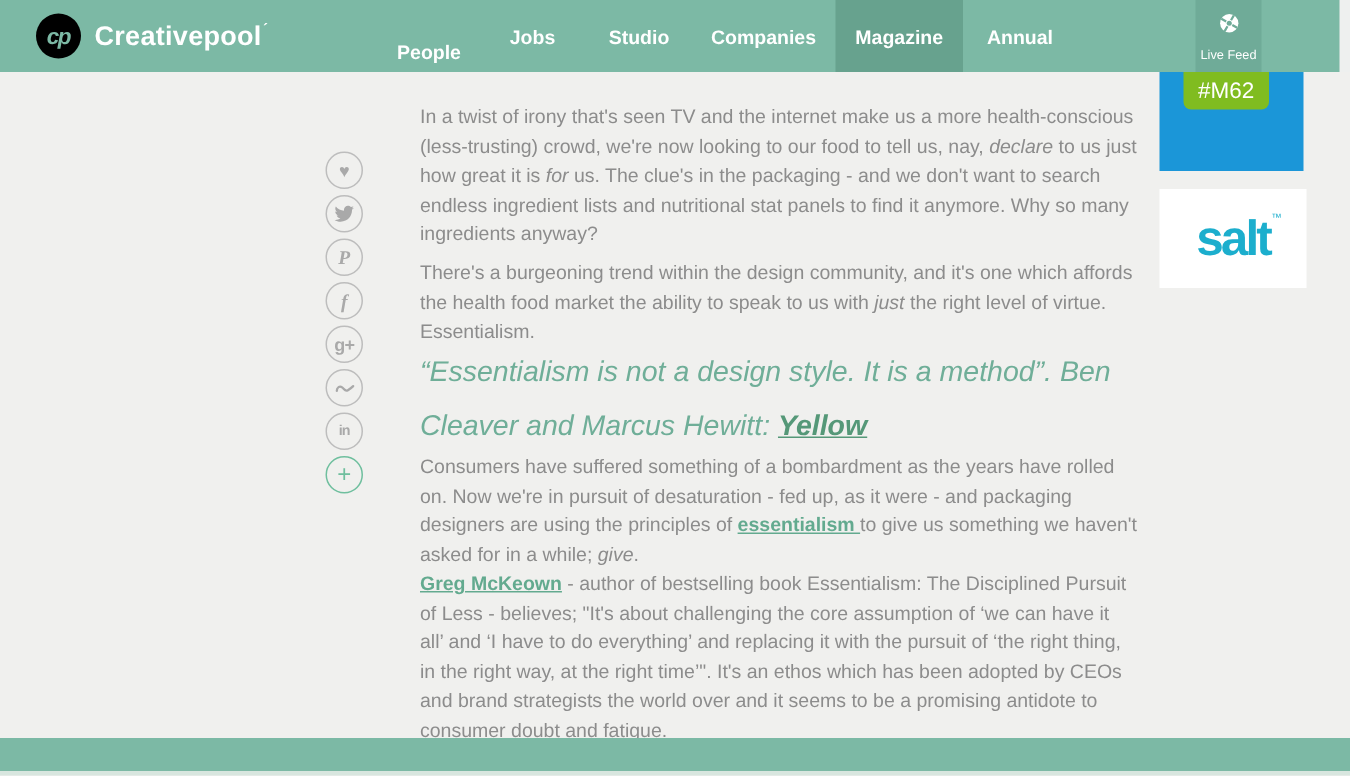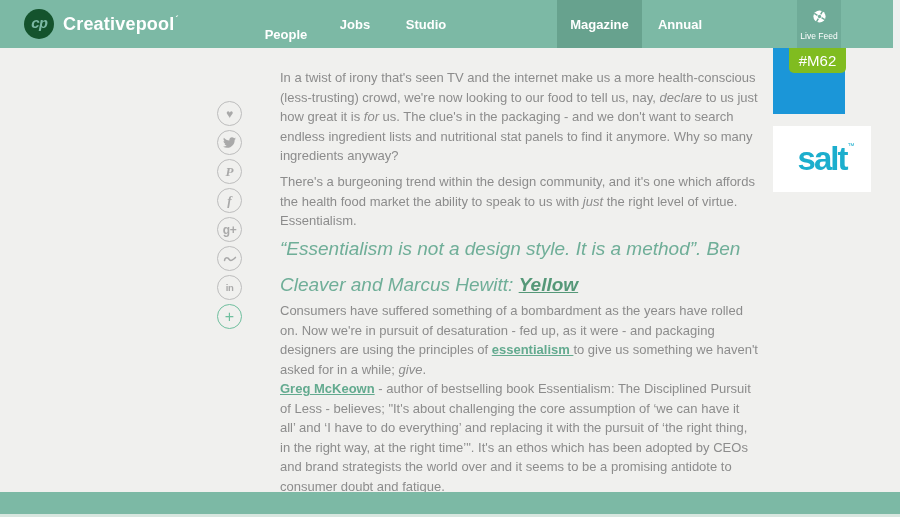--- a/index.html
+++ b/index.html
@@ -11,25 +11,24 @@
     overflow:hidden;
   }
 
   
   .header {
     position:absolute; left:0; top:0; width:900px; height:48px;
     background:#7cb9a5;
   }
   .logo-group { position:absolute; left:24px; top:9px; height:30px; display:flex; align-items:center; cursor:pointer; }
   .logo-circle {
-    width:30px; height:30px; border-radius:50%; background:#14532d;
+    width:30px; height:30px; border-radius:50%; background:#000000;
     display:flex; align-items:center; justify-content:center;
     font-weight:bold; font-style:italic; font-size:15px; color:#7cb9a5;
     letter-spacing:-1px;
-    font-family:Liberation Mono, monospace;
   }
   .brand-text { color:#ffffff; font-size:18px; font-weight:bold; margin-left:9px; letter-spacing:0.2px; }
   .brand-mark { color:#ffffff; font-size:9px; vertical-align:top; margin-left:1px; }
 
   .nav-item {
     position:absolute; top:0; height:48px; display:flex; align-items:center; justify-content:center;
     color:#ffffff; font-size:13px; font-weight:bold; cursor:pointer;
   }
   .nav-people    { left:255px; width:62px;margin-top:10px; }
   .nav-jobs      { left:330px; width:50px; }
@@ -74,21 +73,21 @@
   .para em { font-style:italic; }
   .inline-link { color:#63aa8f; font-weight:bold; text-decoration:underline; cursor:pointer; }
   .pull-quote {
     position:absolute; left:280px; top:231px; width:478px;
     color:#6fae98; font-size:19px; font-style:italic; line-height:36px;
   }
   .quote-link { color:#559878; font-weight:bold; text-decoration:underline; cursor:pointer; }
 
   
   .ad-box {
-    position:absolute; left:773px; top:48px; width:72px; height:66px;
+    position:absolute; left:773px; top:48px; width:96px; height:66px;
     background:#1b96d8; cursor:pointer;
   }
   .ad-tag {
     position:absolute; left:16px; top:0; width:57px; height:25px;
     background:#80bc20; border-radius:0 0 5px 5px;
     display:flex; align-items:center; justify-content:center;
     color:#ffffff; font-size:15px;
   }
   .sponsor-box {
     position:absolute; left:773px; top:126px; width:98px; height:66px;
@@ -110,20 +109,21 @@
 
 <div class="header">
   <div class="logo-group">
     <div class="logo-circle">cp</div>
     <div class="brand-text"><span>Creativepool</span><span class="brand-mark">´</span></div>
   </div>
 
   <div class="nav-item nav-people">People</div>
   <div class="nav-item nav-jobs">Jobs</div>
   <div class="nav-item nav-studio">Studio</div>
+  <div class="nav-item nav-companies">Companies</div>
   <div class="nav-item nav-magazine">Magazine</div>
   <div class="nav-item nav-annual">Annual</div>
 
   <div class="corner-tab live-feed">
     <span>
       <svg width="15" height="15" viewBox="0 0 16 16">
         <circle cx="8" cy="8" r="6.5" fill="#ffffff"></circle>
         <g stroke="#6fab98" stroke-width="1.6" transform="rotate(30 8 8)">
           <path d="M8 1.5v4M8 10.5v4M1.5 8h4M10.5 8h4"></path>
         </g>

